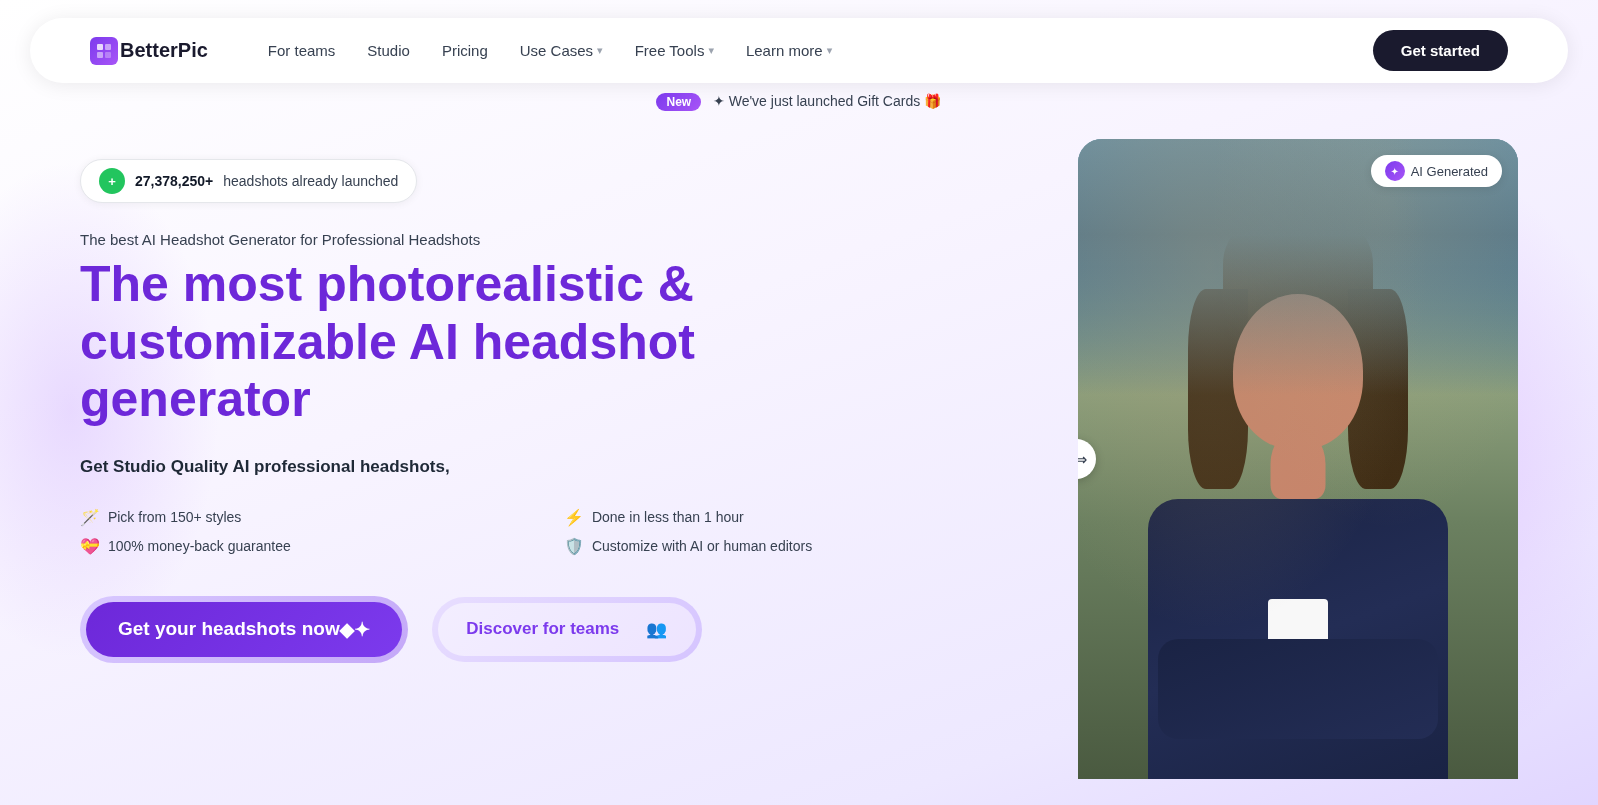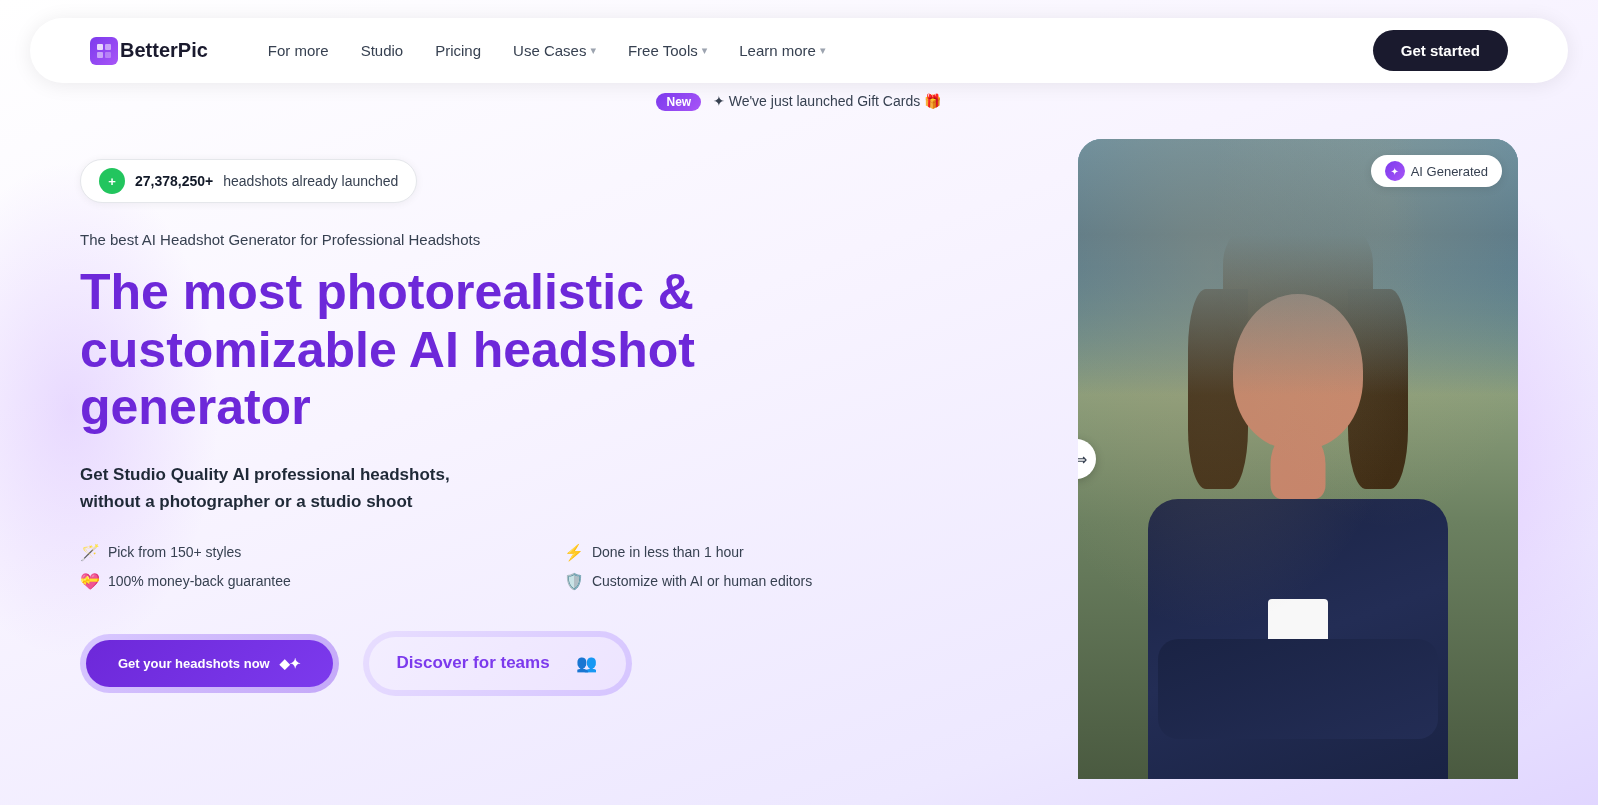--- a/index.html
+++ b/index.html
@@ -168,21 +168,21 @@
       font-weight: bold;
     }
     .counter-number {
       font-weight: 700;
       color: #111827;
     }
 
     .subtitle {
       font-size: 15px;
       color: #374151;
-      margin-bottom: 16px;
+      margin-bottom: 8px;
       font-weight: 400;
     }
 
     .main-heading {
       font-size: 50px;
       font-weight: 800;
       line-height: 1.15;
       color: #6d28d9;
       margin-bottom: 24px;
     }
@@ -224,26 +224,26 @@
       background: linear-gradient(135deg, #d8c8ff, #c4a8f8);
       border-radius: 50px;
       padding: 6px;
     }
     .cta-primary {
       background: linear-gradient(135deg, #6d28d9, #7c3aed);
       color: white;
       border: none;
       border-radius: 50px;
       padding: 16px 32px;
-      font-size: 13px;
+      font-size: 19px;
       font-weight: 600;
       cursor: pointer;
       display: flex;
       align-items: center;
-      gap: 10px;
+      gap: 0;
     }
     .cta-diamond {
       display: inline-flex;
       align-items: center;
       gap: 2px;
     }
 
     .cta-secondary-wrapper {
       background: linear-gradient(135deg, #e8deff, #d5c4ff);
       border-radius: 50px;
@@ -461,21 +461,21 @@
           <rect x="9" y="1" width="6" height="6" rx="1" fill="white" opacity="0.5"></rect>
           <rect x="1" y="9" width="6" height="6" rx="1" fill="white" opacity="0.5"></rect>
           <rect x="9" y="9" width="6" height="6" rx="1" fill="white" opacity="0.3"></rect>
         </svg>
       </div>
       <span>BetterPic</span>
     </a>
 
     <div class="nav-links">
       <a class="nav-link" href="#">
-        <span>For more</span>
+        <span>For teams</span>
       </a>
       <a class="nav-link" href="#">
         <span>Studio</span>
       </a>
       <a class="nav-link" href="#">
         <span>Pricing</span>
       </a>
       <a class="nav-link" href="#">
         <span>Use Cases</span>
         <span class="nav-chevron">▾</span>
@@ -515,21 +515,20 @@
       
       <h1 class="main-heading">
         <span>The most photorealistic &amp;</span><br>
         <span>customizable AI headshot</span><br>
         <span>generator</span>
       </h1>
 
       
       <p class="description">
         <span>Get Studio Quality AI professional headshots,</span><br>
-        <span>without a photographer or a studio shoot</span>
       </p>
 
       
       <div class="features-grid">
         <div class="feature-item">
           <span class="feature-icon">🪄</span>
           <span>Pick from 150+ styles</span>
         </div>
         <div class="feature-item">
           <span class="feature-icon">⚡</span>

